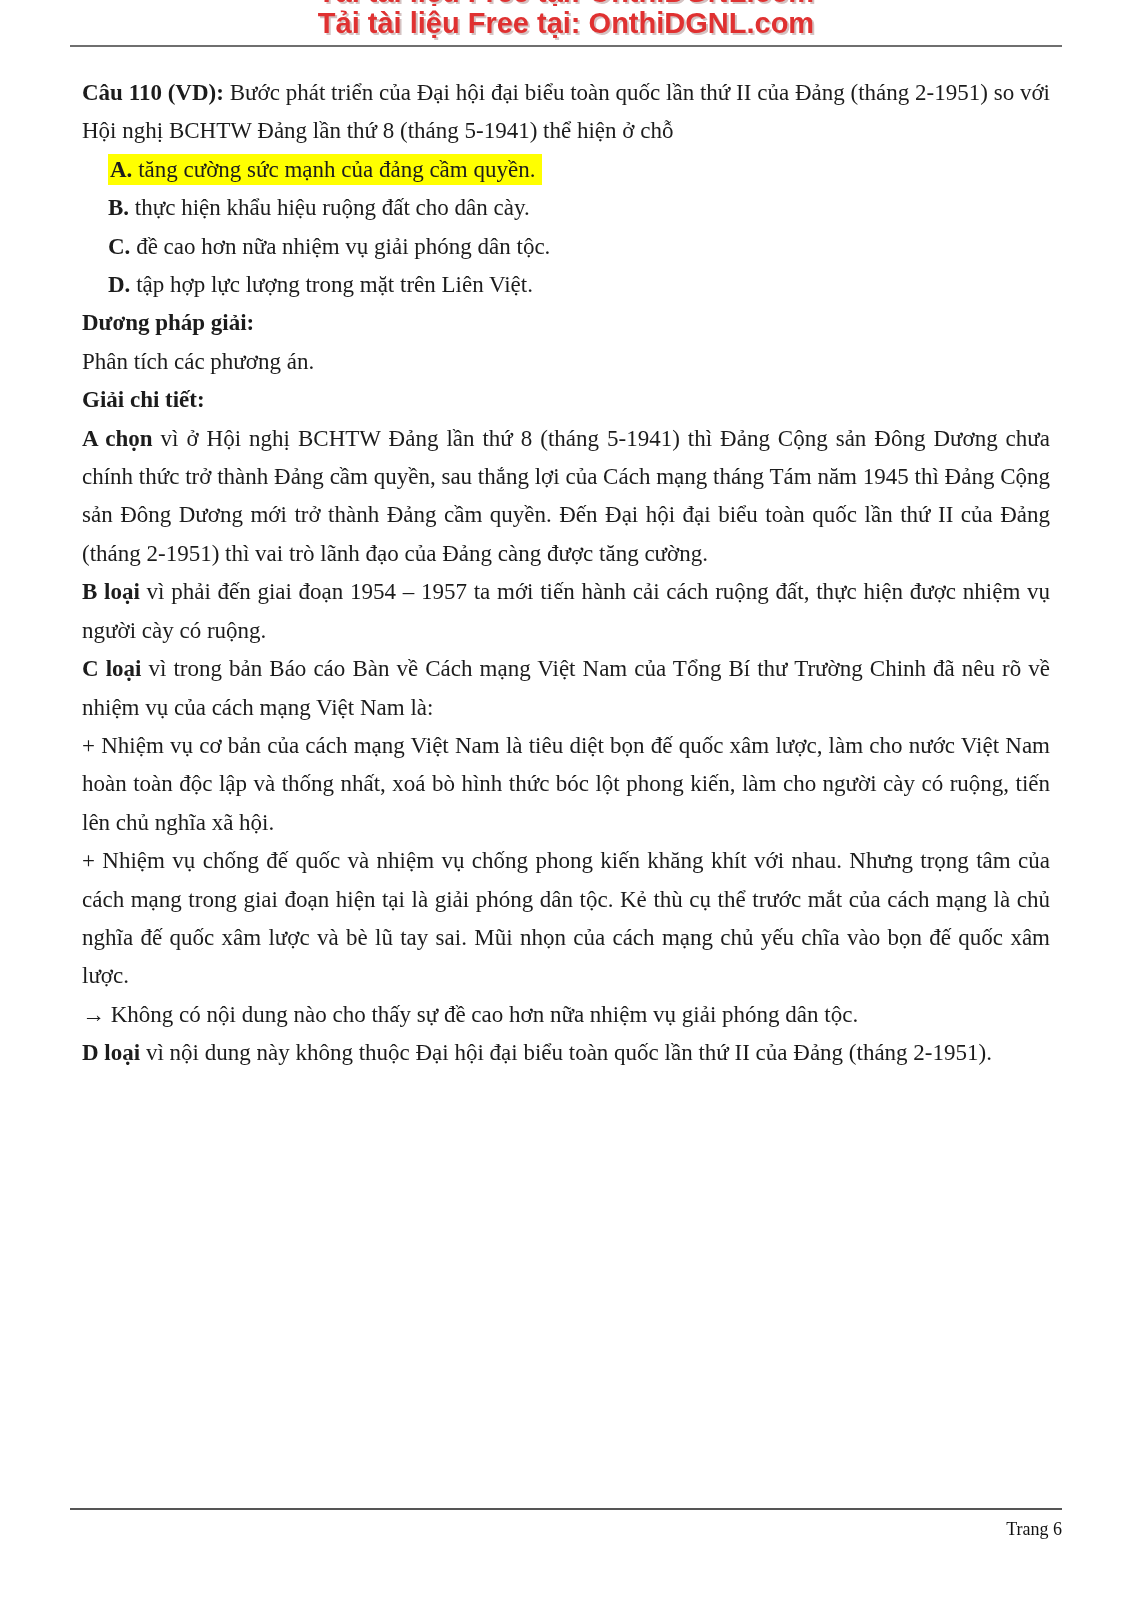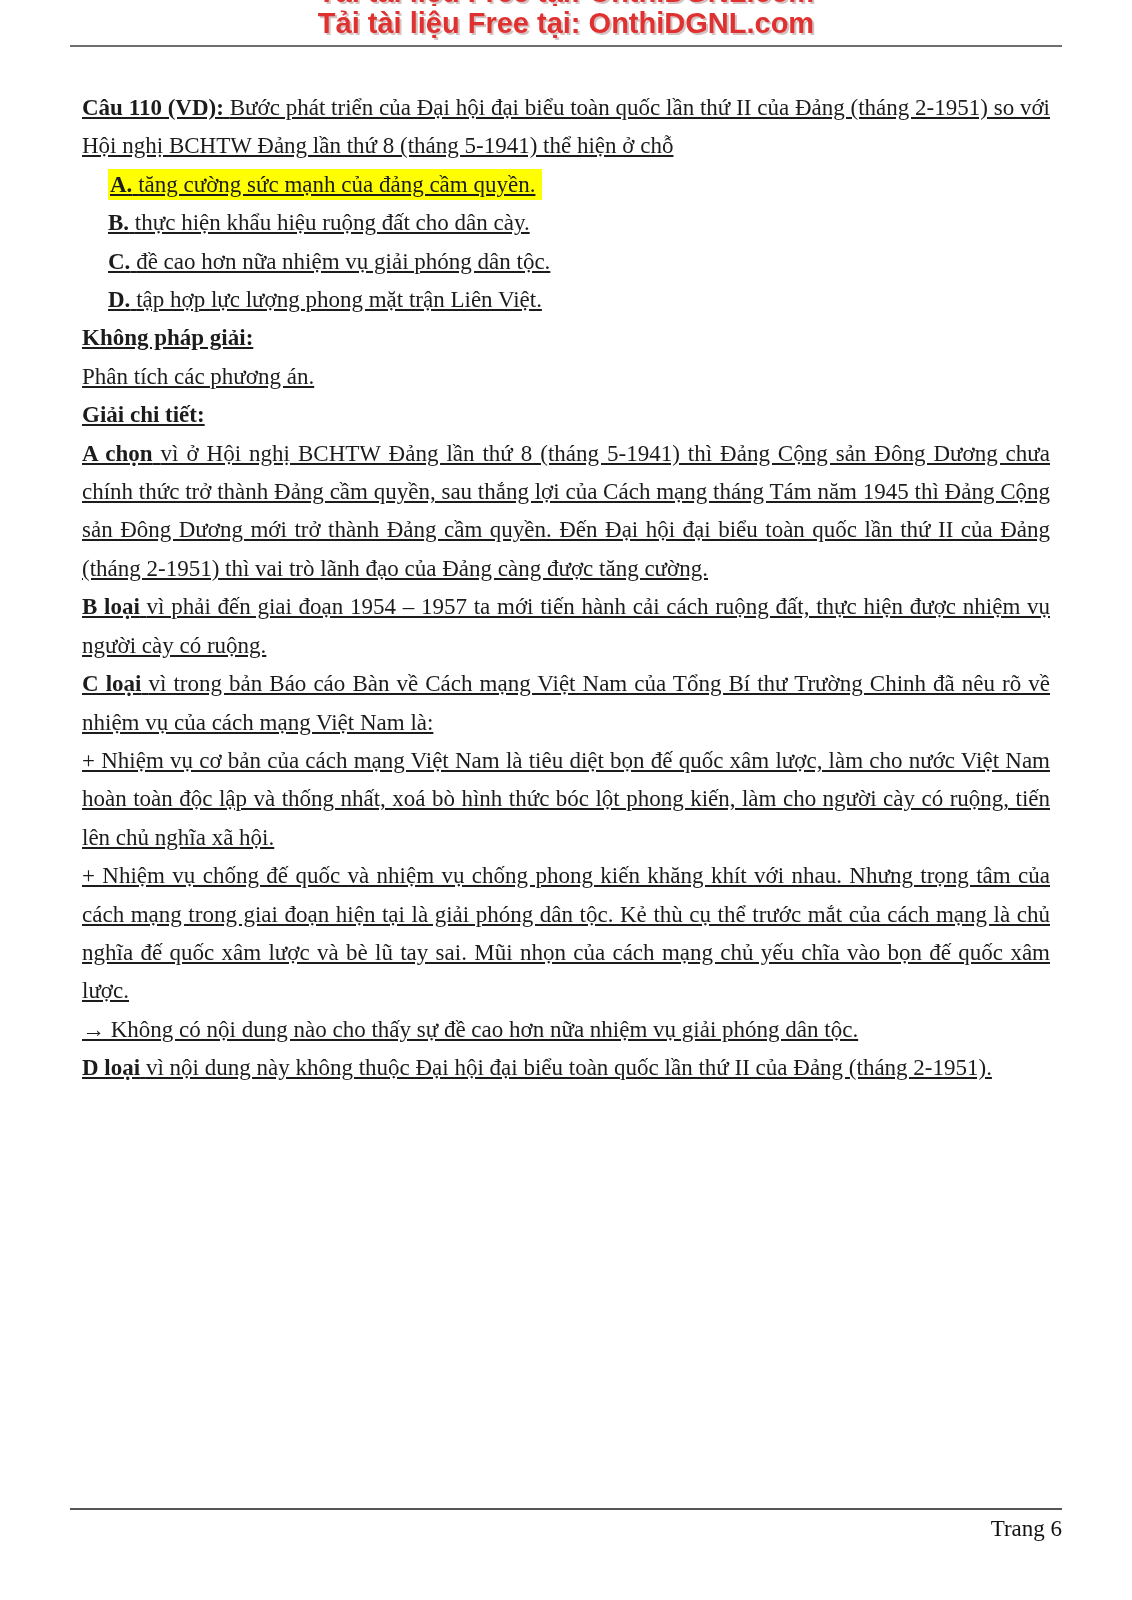--- a/index.html
+++ b/index.html
@@ -44,25 +44,24 @@
   }
   .hr {
     border: none;
     border-top: 2px solid #6f6f6f;
     margin: 0;
   }
   .top-hr { margin: 7px 70px 0 70px; }
 
   
   .content {
-    margin: 42px 82px 0 82px;
+    margin: 27px 82px 0 82px;
     font-size: 23px;
     line-height: 38.4px;
     text-align: justify;
-    text-decoration: underline;
   }
   .para { margin: 0; padding: 0; }
   .options { text-align: left; }
   .option { padding-left: 26px; }
   .option .opt-line.hl {
     background: var(--hl, #ffff00);
     padding: 3px 7px 3px 2px;
   }
   .footnote { padding-left: 6px; text-align: left; }
 
@@ -71,21 +70,21 @@
   
   .page-footer {
     position: absolute;
     left: 70px;
     right: 70px;
     top: 1508px;
   }
   .bottom-hr { border-top: 2px solid #555555; }
   .page-number {
     text-align: right;
-    font-size: 23px;
+    font-size: 18px;
     line-height: 30px;
     margin-top: 4px;
     color: #111;
   }
 </style>
 </head>
 <body>
 
 <div class="page">
 
@@ -103,24 +102,24 @@
 
     <p class="para"><b>Câu 110 (VD):</b> <span>Bước phát triển của Đại hội đại biểu toàn quốc lần thứ II của Đảng (tháng 2-1951) so với Hội nghị BCHTW Đảng lần thứ 8 (tháng 5-1941) thể hiện ở chỗ</span></p>
 
     <div class="options" id="options">
   <div class="option"><span class="opt-line hl"><b>A.</b> <span>tăng cường sức mạnh của đảng cầm quyền.</span></span></div>
 
   <div class="option"><span class="opt-line"><b>B.</b> <span>thực hiện khẩu hiệu ruộng đất cho dân cày.</span></span></div>
 
   <div class="option"><span class="opt-line"><b>C.</b> <span>đề cao hơn nữa nhiệm vụ giải phóng dân tộc.</span></span></div>
 
-  <div class="option"><span class="opt-line"><b>D.</b> <span>tập hợp lực lượng phong mặt trận Liên Việt.</span></span></div>
+  <div class="option"><span class="opt-line"><b>D.</b> <span>tập hợp lực lượng trong mặt trên Liên Việt.</span></span></div>
 </div>
 
-    <p class="para"><b>Không pháp giải:</b></p>
+    <p class="para"><b>Dương pháp giải:</b></p>
     <p class="para">Phân tích các phương án.</p>
     <p class="para"><b>Giải chi tiết:</b></p>
 
     <div id="solution-paragraphs">
   <p class="para"><b>A chọn</b> <span>vì ở Hội nghị BCHTW Đảng lần thứ 8 (tháng 5-1941) thì Đảng Cộng sản Đông Dương chưa chính thức trở thành Đảng cầm quyền, sau thắng lợi của Cách mạng tháng Tám năm 1945 thì Đảng Cộng sản Đông Dương mới trở thành Đảng cầm quyền. Đến Đại hội đại biểu toàn quốc lần thứ II của Đảng (tháng 2-1951) thì vai trò lãnh đạo của Đảng càng được tăng cường.</span></p>
 
   <p class="para"><b>B loại</b> <span>vì phải đến giai đoạn 1954 – 1957 ta mới tiến hành cải cách ruộng đất, thực hiện được nhiệm vụ người cày có ruộng.</span></p>
 
   <p class="para"><b>C loại</b> <span>vì trong bản Báo cáo Bàn về Cách mạng Việt Nam của Tổng Bí thư Trường Chinh đã nêu rõ về nhiệm vụ của cách mạng Việt Nam là:</span></p>
 

